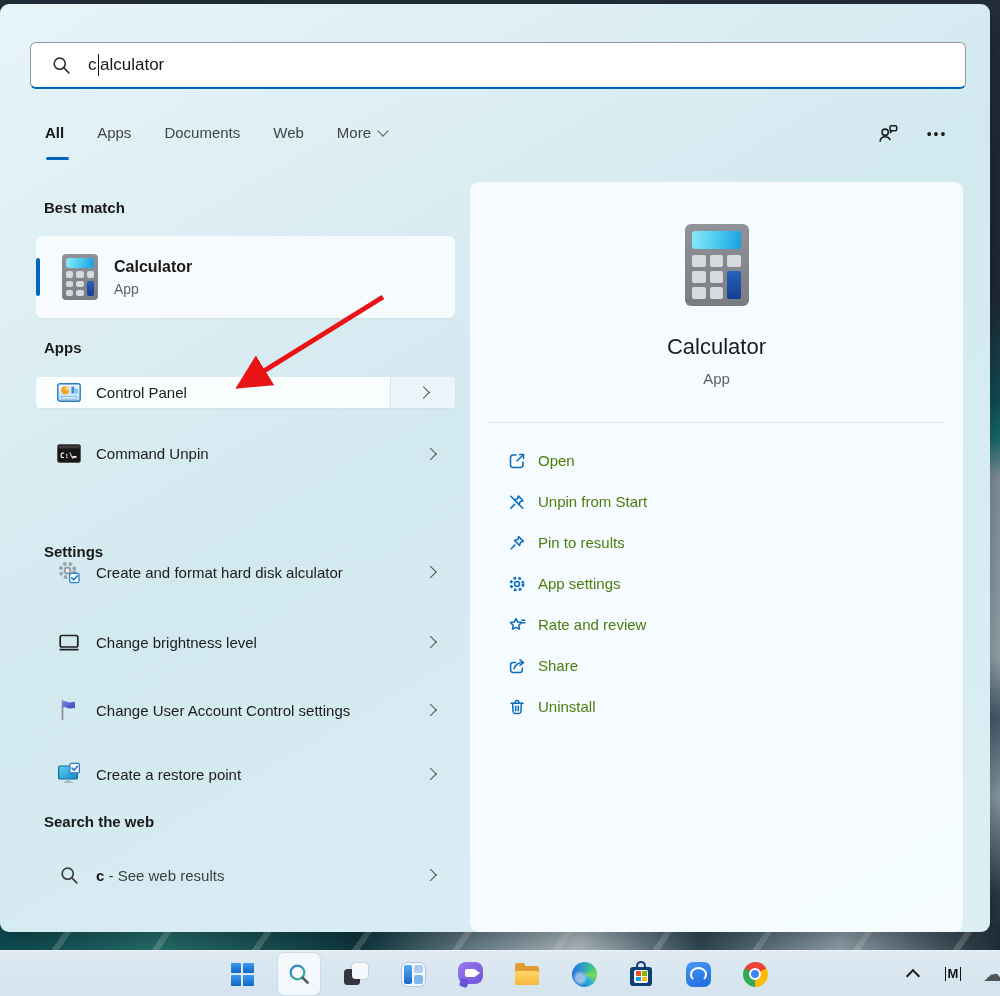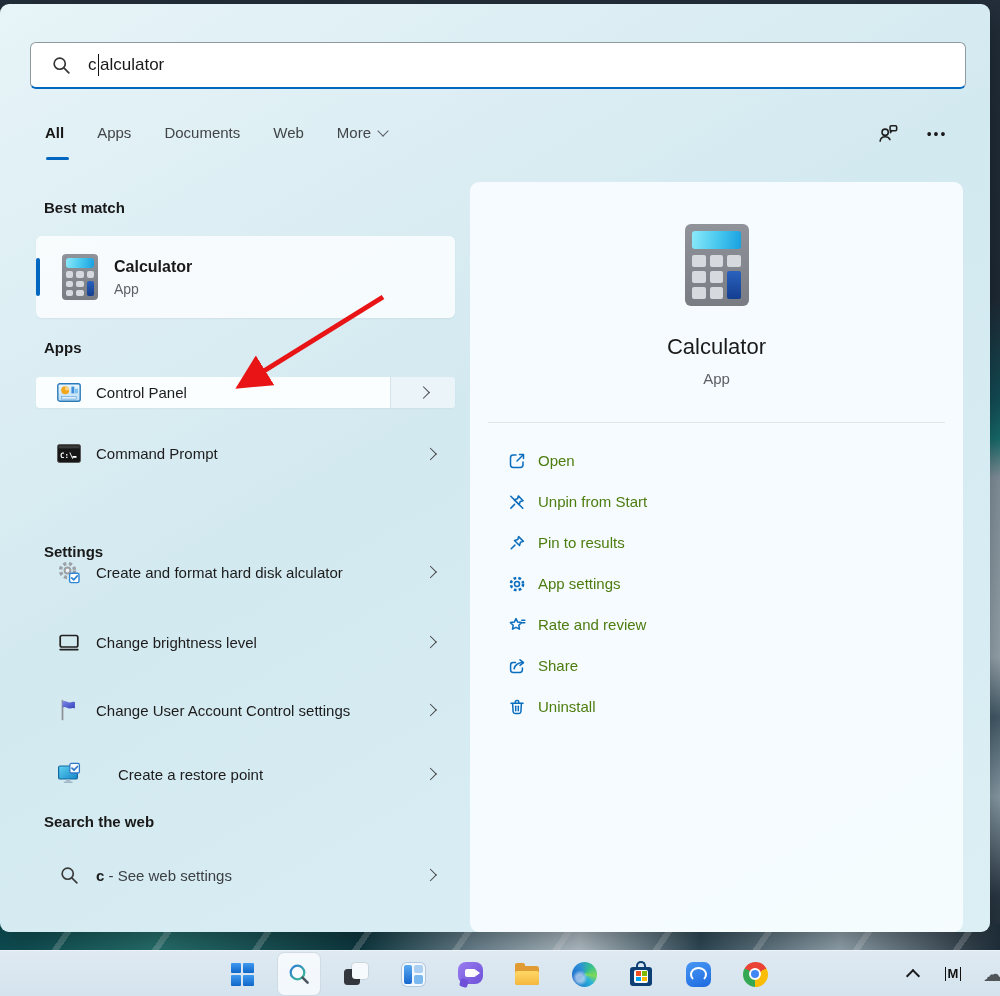--- a/index.html
+++ b/index.html
@@ -243,21 +243,21 @@
 
     <div class="row" style="top:427px;height:45px;">
       <span class="ric">
         <svg width="24" height="19" viewBox="0 0 24 19">
           <rect x="0.5" y="0.5" width="23" height="18" rx="2" fill="#161616" stroke="#5a5a5a" stroke-width="1"></rect>
           <rect x="1.4" y="1.4" width="21.2" height="3" fill="#3a3a3a"></rect>
           <text x="3" y="13.5" font-family="DejaVu Sans Mono, monospace" font-size="7.5" font-weight="bold" fill="#ffffff">C:\</text>
           <rect x="15.5" y="12" width="4" height="1.8" fill="#ffffff"></rect>
         </svg>
       </span>
-      <span class="rlabel">Command Prompt</span>
+      <span class="rlabel">Command Unpin</span>
       <span class="rowchev"></span>
     </div>
 
     <div class="shead" style="top:495px;margin-top:44px;">Settings</div>
 
     <div class="row" style="top:536px;height:64px;">
       <span class="ric">
         <svg width="26" height="26" viewBox="0 0 26 26">
           <circle cx="11.5" cy="11.5" r="7" fill="none" stroke="#9aa0a6" stroke-width="3.4" stroke-dasharray="3.1 2.6"></circle>
           <circle cx="11.5" cy="11.5" r="2.9" fill="#eef1f4" stroke="#9aa0a6" stroke-width="2"></circle>
@@ -290,21 +290,21 @@
               </linearGradient>
             </defs>
           <path d="M6.5 3.5v19" stroke="#8d9196" stroke-width="1.7" stroke-linecap="round"></path>
           <path d="M6.5 4.6c3.4-2.2 5 2 9.4.5 2-.7 3.1-.3 3.1.2l-.1 6.2c-.4-.6-1.6-.8-3.2-.3-4.3 1.5-5.9-2.6-9.2-.6z" fill="url(#flg)"></path>
         </svg>
       </span>
       <span class="rlabel wrap">Change User Account Control settings</span>
       <span class="rowchev"></span>
     </div>
 
-    <div class="row" style="top:748px;height:44px;gap:22px;">
+    <div class="row" style="top:748px;height:44px;">
       <span class="ric">
         <svg width="26" height="26" viewBox="0 0 26 26">
           <defs>
               <linearGradient id="rsg" x1="0" y1="0" x2="1" y2="1">
                 <stop offset="0" stop-color="#5fd2f2"></stop>
                 <stop offset="1" stop-color="#1787c7"></stop>
               </linearGradient>
             </defs>
           <rect x="2.6" y="5" width="18.8" height="13" rx="1.6" fill="url(#rsg)" stroke="#12699f" stroke-width="1.2"></rect>
           <path d="M10.8 18h3l.9 2.6h-4.8z" fill="#9fb6c4"></path>
@@ -319,21 +319,21 @@
 
     <div class="shead" style="top:809px;">Search the web</div>
 
     <div class="row" style="top:848px;height:46px;">
       <span class="ric">
         <svg width="21" height="21" viewBox="0 0 20 20" fill="none" stroke="#3a3a3a" stroke-width="1.6" stroke-linecap="round">
             <circle cx="8.3" cy="8.3" r="5.3"></circle>
             <path d="M12.5 12.5L17 17"></path>
           </svg>
       </span>
-      <span class="rlabel"><span class="wq">c</span><span class="wsuffix"> - See web settings</span></span>
+      <span class="rlabel"><span class="wq">c</span><span class="wsuffix"> - See web results</span></span>
       <span class="rowchev"></span>
     </div>
 
     <div class="detail">
       <span class="bigicon calcbody calc-lg">
         <span class="scr"></span>
         <span class="pad">
             <i class="key"></i>
             <i class="key"></i>
             <i class="key"></i>

